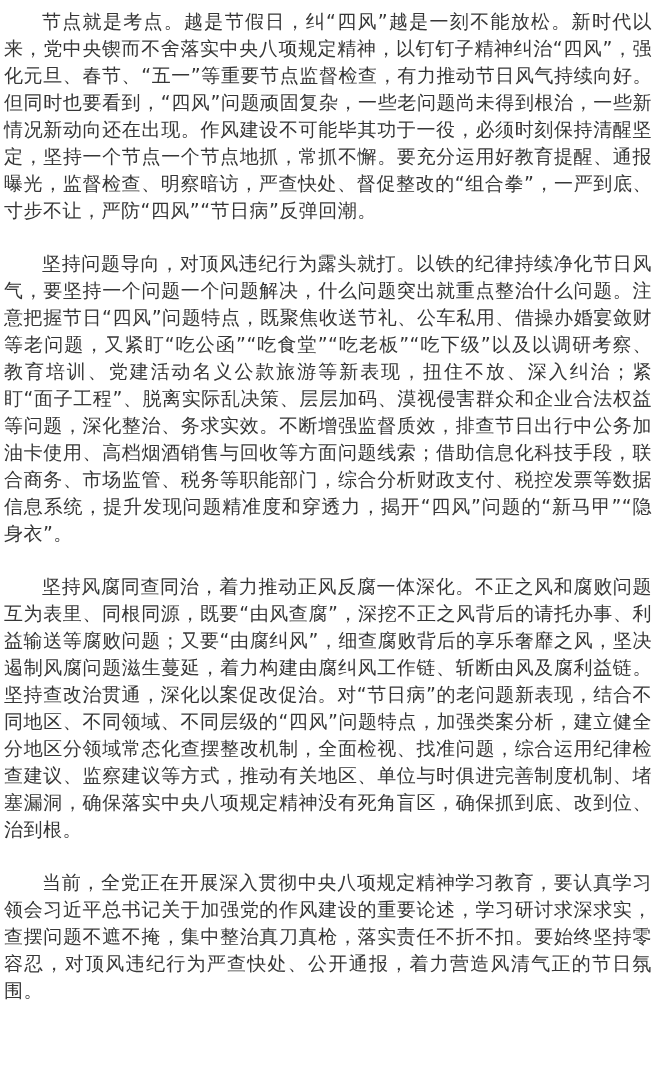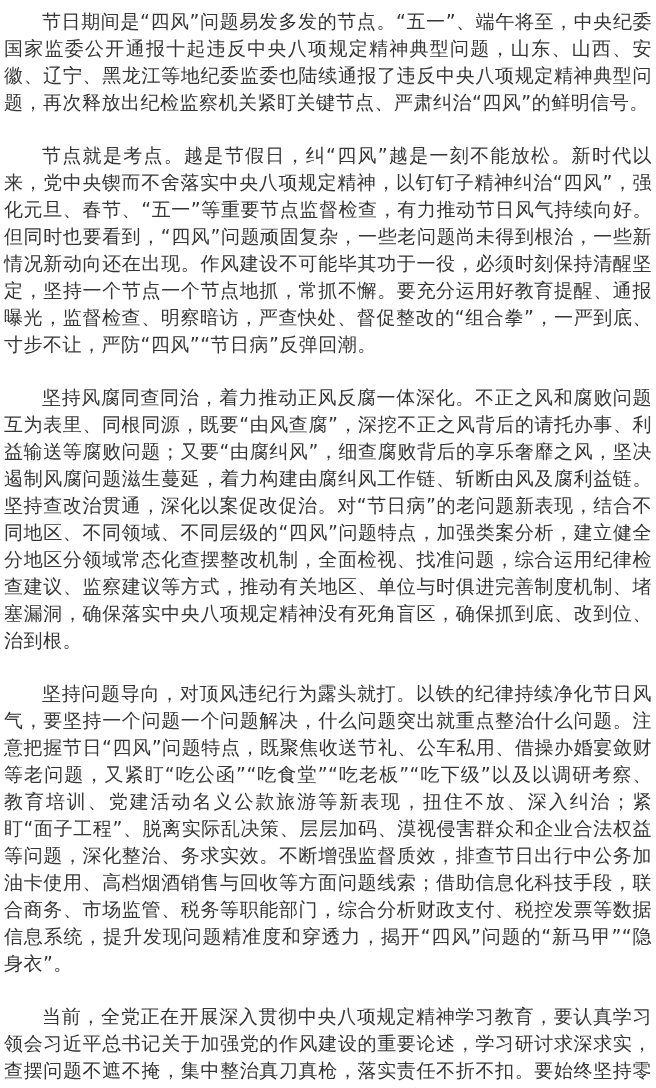--- a/index.html
+++ b/index.html
@@ -26,19 +26,18 @@
     text-indent: 2em;
     text-align: justify;
     letter-spacing: 0.5px;
     word-break: break-all;
   }
 </style>
 </head>
 <body>
 
 <div class="article-page">
-  <p class="article-paragraph">节日期间是“四风”问题易发多发的节点。“五一”、端午将至，中央纪委国家监委公开通报十起违反中央八项规定精神典型问题，山东、山西、安徽、辽宁、黑龙江等地纪委监委也陆续通报了违反中央八项规定精神典型问题，再次释放出纪检监察机关紧盯关键节点、严肃纠治“四风”的鲜明信号。</p>
   <p class="article-paragraph">节点就是考点。越是节假日，纠“四风”越是一刻不能放松。新时代以来，党中央锲而不舍落实中央八项规定精神，以钉钉子精神纠治“四风”，强化元旦、春节、“五一”等重要节点监督检查，有力推动节日风气持续向好。但同时也要看到，“四风”问题顽固复杂，一些老问题尚未得到根治，一些新情况新动向还在出现。作风建设不可能毕其功于一役，必须时刻保持清醒坚定，坚持一个节点一个节点地抓，常抓不懈。要充分运用好教育提醒、通报曝光，监督检查、明察暗访，严查快处、督促整改的“组合拳”，一严到底、寸步不让，严防“四风”“节日病”反弹回潮。</p>
+  <p class="article-paragraph">坚持问题导向，对顶风违纪行为露头就打。以铁的纪律持续净化节日风气，要坚持一个问题一个问题解决，什么问题突出就重点整治什么问题。注意把握节日“四风”问题特点，既聚焦收送节礼、公车私用、借操办婚宴敛财等老问题，又紧盯“吃公函”“吃食堂”“吃老板”“吃下级”以及以调研考察、教育培训、党建活动名义公款旅游等新表现，扭住不放、深入纠治；紧盯“面子工程”、脱离实际乱决策、层层加码、漠视侵害群众和企业合法权益等问题，深化整治、务求实效。不断增强监督质效，排查节日出行中公务加油卡使用、高档烟酒销售与回收等方面问题线索；借助信息化科技手段，联合商务、市场监管、税务等职能部门，综合分析财政支付、税控发票等数据信息系统，提升发现问题精准度和穿透力，揭开“四风”问题的“新马甲”“隐身衣”。</p>
   <p class="article-paragraph">坚持风腐同查同治，着力推动正风反腐一体深化。不正之风和腐败问题互为表里、同根同源，既要“由风查腐”，深挖不正之风背后的请托办事、利益输送等腐败问题；又要“由腐纠风”，细查腐败背后的享乐奢靡之风，坚决遏制风腐问题滋生蔓延，着力构建由腐纠风工作链、斩断由风及腐利益链。坚持查改治贯通，深化以案促改促治。对“节日病”的老问题新表现，结合不同地区、不同领域、不同层级的“四风”问题特点，加强类案分析，建立健全分地区分领域常态化查摆整改机制，全面检视、找准问题，综合运用纪律检查建议、监察建议等方式，推动有关地区、单位与时俱进完善制度机制、堵塞漏洞，确保落实中央八项规定精神没有死角盲区，确保抓到底、改到位、治到根。</p>
-  <p class="article-paragraph">坚持问题导向，对顶风违纪行为露头就打。以铁的纪律持续净化节日风气，要坚持一个问题一个问题解决，什么问题突出就重点整治什么问题。注意把握节日“四风”问题特点，既聚焦收送节礼、公车私用、借操办婚宴敛财等老问题，又紧盯“吃公函”“吃食堂”“吃老板”“吃下级”以及以调研考察、教育培训、党建活动名义公款旅游等新表现，扭住不放、深入纠治；紧盯“面子工程”、脱离实际乱决策、层层加码、漠视侵害群众和企业合法权益等问题，深化整治、务求实效。不断增强监督质效，排查节日出行中公务加油卡使用、高档烟酒销售与回收等方面问题线索；借助信息化科技手段，联合商务、市场监管、税务等职能部门，综合分析财政支付、税控发票等数据信息系统，提升发现问题精准度和穿透力，揭开“四风”问题的“新马甲”“隐身衣”。</p>
   <p class="article-paragraph">当前，全党正在开展深入贯彻中央八项规定精神学习教育，要认真学习领会习近平总书记关于加强党的作风建设的重要论述，学习研讨求深求实，查摆问题不遮不掩，集中整治真刀真枪，落实责任不折不扣。要始终坚持零容忍，对顶风违纪行为严查快处、公开通报，着力营造风清气正的节日氛围。</p>
 
 </div>
 
 </body></html>

